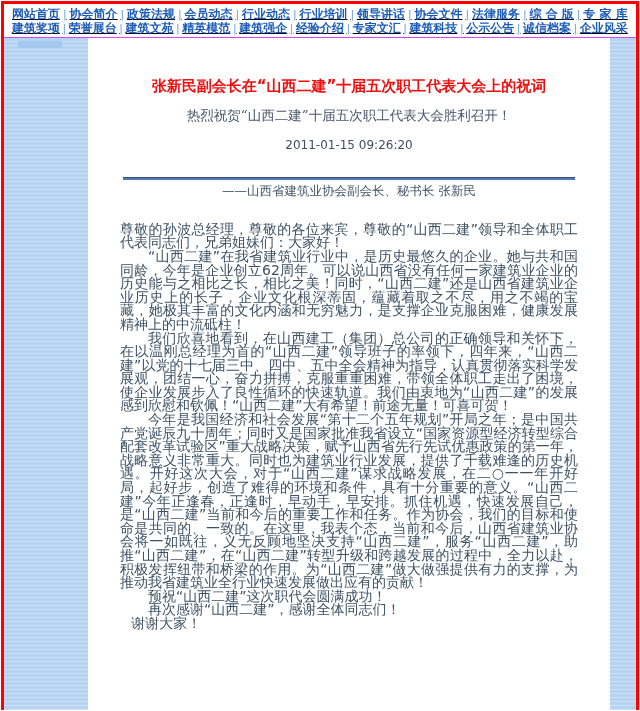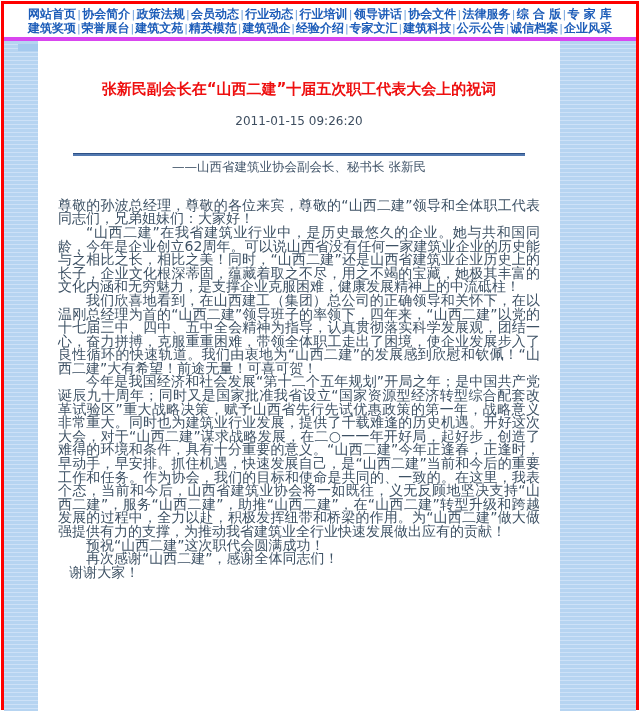--- a/index.html
+++ b/index.html
@@ -2,36 +2,36 @@
 <html><head>
 <meta charset="utf-8">
 <style>
   html,body{margin:0;padding:0;background:#ffffff;}
   body{width:640px;height:711px;overflow:hidden;font-family:"DejaVu Sans",sans-serif;}
   .page{
     margin:1px;width:638px;height:709px;box-sizing:border-box;
     border:3px solid #fe0000;background:#ffffff;position:relative;
   }
   
-  .nav{background:#ffffff;border-bottom:4px solid #d946ef;padding:4px 24px 2px;}
+  .nav{background:#ffffff;border-bottom:1px solid #d946ef;padding:4px 8px 2px;text-decoration:underline;}
   .nav-row{display:flex;justify-content:space-between;align-items:center;
     font-size:12px;line-height:13px;}
   .nav-row + .nav-row{margin-top:1px;}
   .nav-link{color:#1c5cb8;font-weight:bold;text-decoration:none;white-space:nowrap;cursor:pointer;}
   .sep{color:#6fa0dc;font-size:11px;font-weight:normal;}
   
   .body-area{
     position:relative;height:672px;
     background:repeating-linear-gradient(to bottom,#b6d4f1 0px,#b6d4f1 3px,#cde1f7 3px,#cde1f7 4px);
   }
   .accent-bar{position:absolute;left:14px;top:3px;width:44px;height:7px;background:#a4c9ee;}
   
   .content{
-    position:relative;margin-left:34px;width:522px;height:100%;
-    background:#ffffff;box-sizing:border-box;padding:0 20px;overflow:hidden;
+    position:relative;margin-left:84px;width:522px;height:100%;
+    background:#ffffff;box-sizing:border-box;padding:0 32px;overflow:hidden;
   }
   .page-title{
     margin:0 auto;padding-top:38px;width:414px;
     color:#ee0f0f;font-size:15px;font-weight:bold;line-height:1.45;text-align:center;
   }
   .subtitle{
     margin-top:9px;text-align:center;color:#46566a;font-size:13.5px;
     font-family:"DejaVu Serif",serif;
   }
   .datetime{margin-top:13px;text-align:center;color:#3e4e60;font-size:12px;}
@@ -98,20 +98,21 @@
       <span class="sep">|</span>
       <a class="nav-link">企业风采</a>
     </div>
   </div>
 
   <div class="body-area">
     <div class="accent-bar"></div>
 
     <div class="content">
       <h1 class="page-title">张新民副会长在“山西二建”十届五次职工代表大会上的祝词</h1>
+      <div class="subtitle">热烈祝贺“山西二建”十届五次职工代表大会胜利召开！</div>
       <div class="datetime">2011-01-15 09:26:20</div>
       <div class="rule"></div>
 
       <div class="byline">——山西省建筑业协会副会长、秘书长 张新民</div>
 
       <div class="bodytext">
         <p>尊敬的孙波总经理，尊敬的各位来宾，尊敬的“山西二建”领导和全体职工代表同志们，兄弟姐妹们：大家好！</p>
         <p class="indent">“山西二建”在我省建筑业行业中，是历史最悠久的企业。她与共和国同龄，今年是企业创立62周年。可以说山西省没有任何一家建筑业企业的历史能与之相比之长，相比之美！同时，“山西二建”还是山西省建筑业企业历史上的长子，企业文化根深蒂固，蕴藏着取之不尽，用之不竭的宝藏，她极其丰富的文化内涵和无穷魅力，是支撑企业克服困难，健康发展精神上的中流砥柱！</p>
         <p class="indent">我们欣喜地看到，在山西建工（集团）总公司的正确领导和关怀下，在以温刚总经理为首的“山西二建”领导班子的率领下，四年来，“山西二建”以党的十七届三中、四中、五中全会精神为指导，认真贯彻落实科学发展观，团结一心，奋力拼搏，克服重重困难，带领全体职工走出了困境，使企业发展步入了良性循环的快速轨道。我们由衷地为“山西二建”的发展感到欣慰和钦佩！“山西二建”大有希望！前途无量！可喜可贺！</p>
         <p class="indent">今年是我国经济和社会发展“第十二个五年规划”开局之年；是中国共产党诞辰九十周年；同时又是国家批准我省设立“国家资源型经济转型综合配套改革试验区”重大战略决策，赋予山西省先行先试优惠政策的第一年，战略意义非常重大。同时也为建筑业行业发展，提供了千载难逢的历史机遇。开好这次大会，对于“山西二建”谋求战略发展，在二○一一年开好局，起好步，创造了难得的环境和条件，具有十分重要的意义。“山西二建”今年正逢春，正逢时，早动手，早安排。抓住机遇，快速发展自己，是“山西二建”当前和今后的重要工作和任务。作为协会，我们的目标和使命是共同的、一致的。在这里，我表个态，当前和今后，山西省建筑业协会将一如既往，义无反顾地坚决支持“山西二建”，服务“山西二建”，助推“山西二建”，在“山西二建”转型升级和跨越发展的过程中，全力以赴，积极发挥纽带和桥梁的作用。为“山西二建”做大做强提供有力的支撑，为推动我省建筑业全行业快速发展做出应有的贡献！</p>

